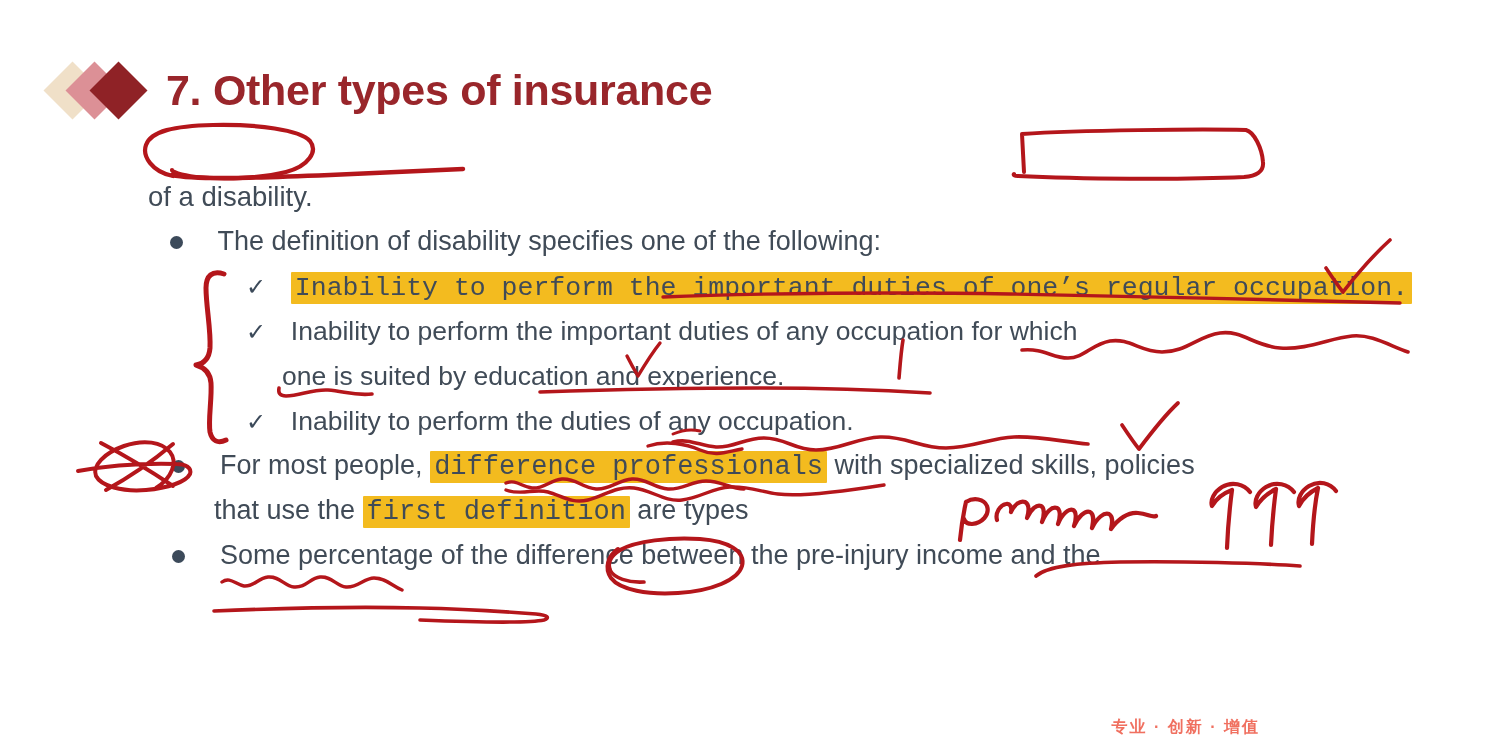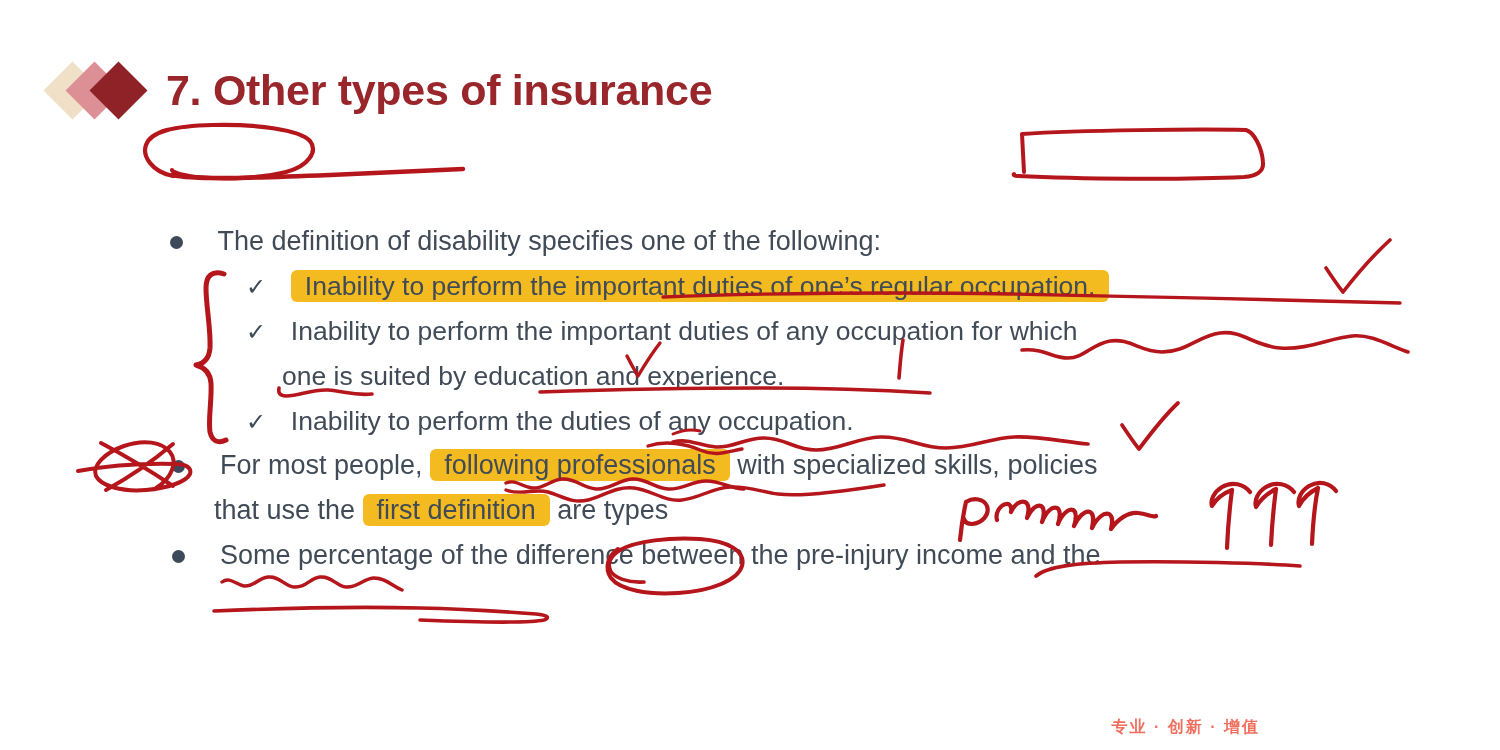--- a/index.html
+++ b/index.html
@@ -64,22 +64,23 @@
     font-size: 27.5px;
     line-height: 1.0;
     white-space: nowrap;
   }
   .lvl1 { font-size: 27.5px; }
   .lvl2 { font-size: 27px; }
   .lvl3 { font-size: 26.5px; }
   .bold { font-weight: bold; }
   .hl {
     background: #f3bb1f;
-    padding: 1px 14px;
-    border-radius: 6px;
+    padding: 1px 4px;
+    border-radius: 1px;
+    font-family: Liberation Mono, monospace;
   }
   .arrow-marker {
     color: #404b57;
     font-size: 20px;
     font-weight: bold;
   }
   .dot-marker {
     display: inline-block;
     width: 13px;
     height: 13px;
@@ -126,20 +127,21 @@
 
   <div id="title-row">
     <div id="diamond-cluster">
       <div class="diamond d1"></div>
       <div class="diamond d2"></div>
       <div class="diamond d3"></div>
     </div>
     <div id="slide-title">7. Other types of insurance</div>
   </div>
 
+  <div class="line lvl1" style="left:148px; top:183px;">of a disability.</div>
 
   <div class="line lvl2" style="left:170px; top:228px;">
     <span class="dot-marker"></span>
     <span style="display:inline-block;width:20px"></span>
     <span>The definition of disability specifies one of the following:</span>
   </div>
 
   <div class="line lvl3" style="left:246px; top:273px;">
     <span class="check-marker">✓</span>
     <span style="display:inline-block;width:10px"></span>
@@ -155,21 +157,21 @@
 
   <div class="line lvl3" style="left:246px; top:408px;">
     <span class="check-marker">✓</span>
     <span style="display:inline-block;width:10px"></span>
     <span>Inability to perform the duties of any occupation.</span>
   </div>
 
   <div class="line lvl2" style="left:172px; top:452px;">
     <span class="dot-marker"></span>
     <span style="display:inline-block;width:20px"></span>
-    <span>For most people, </span><span class="hl">following professionals</span><span> with specialized skills, policies</span>
+    <span>For most people, </span><span class="hl">difference professionals</span><span> with specialized skills, policies</span>
   </div>
   <div class="line lvl2" style="left:214px; top:497px;">
     <span>that use the </span><span class="hl">first definition</span><span> are types</span>
   </div>
 
   <div class="line lvl2" style="left:172px; top:542px;">
     <span class="dot-marker"></span>
     <span style="display:inline-block;width:20px"></span>
     <span>Some percentage of the difference between the pre-injury income and the</span>
   </div>

